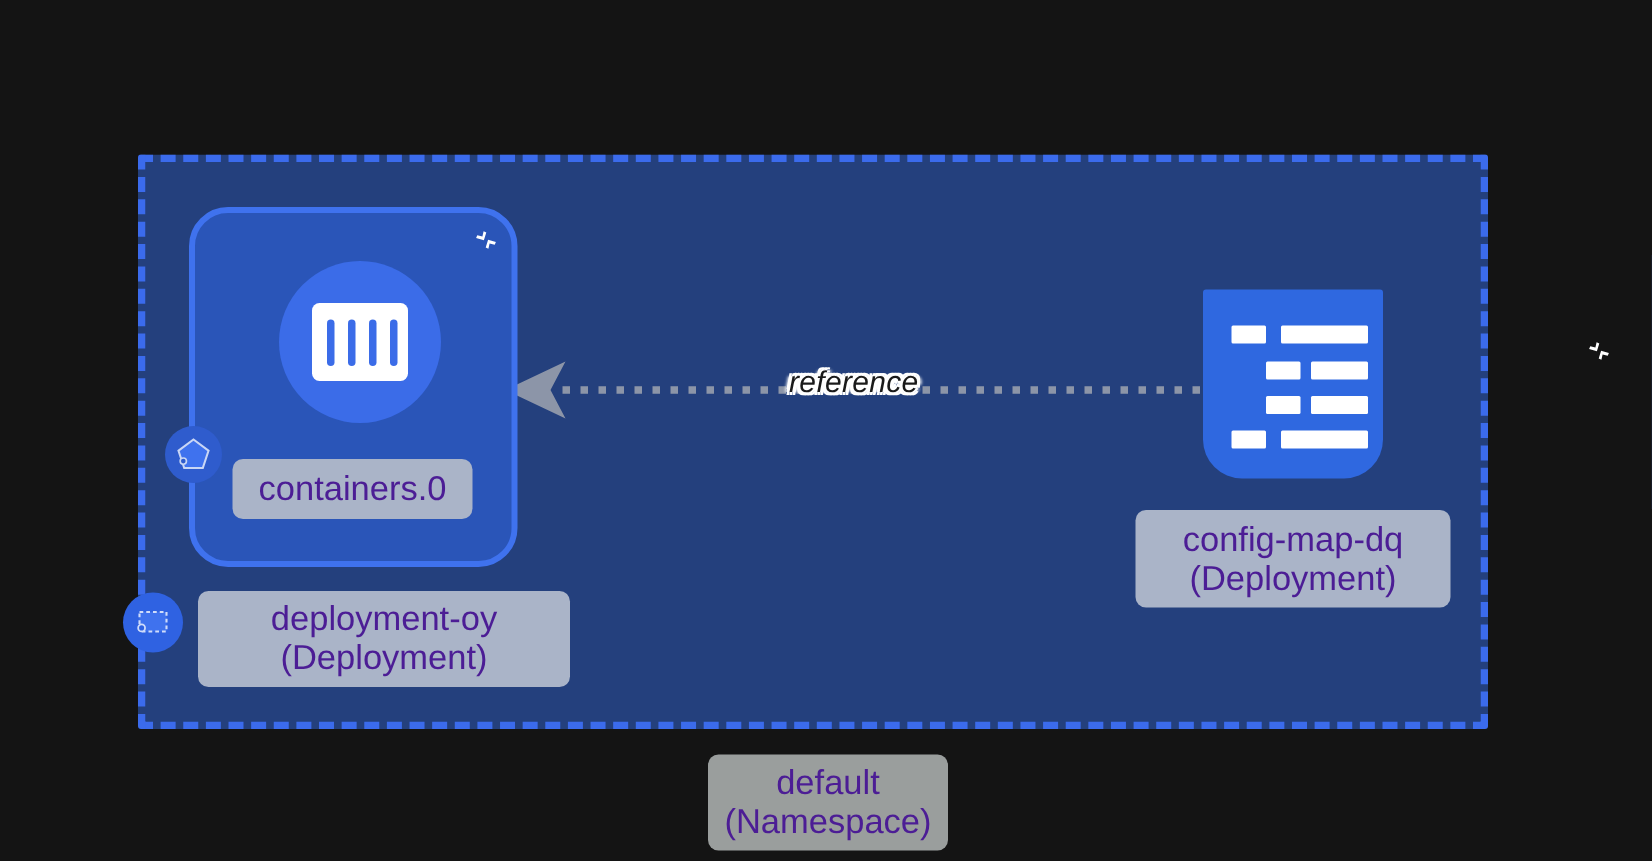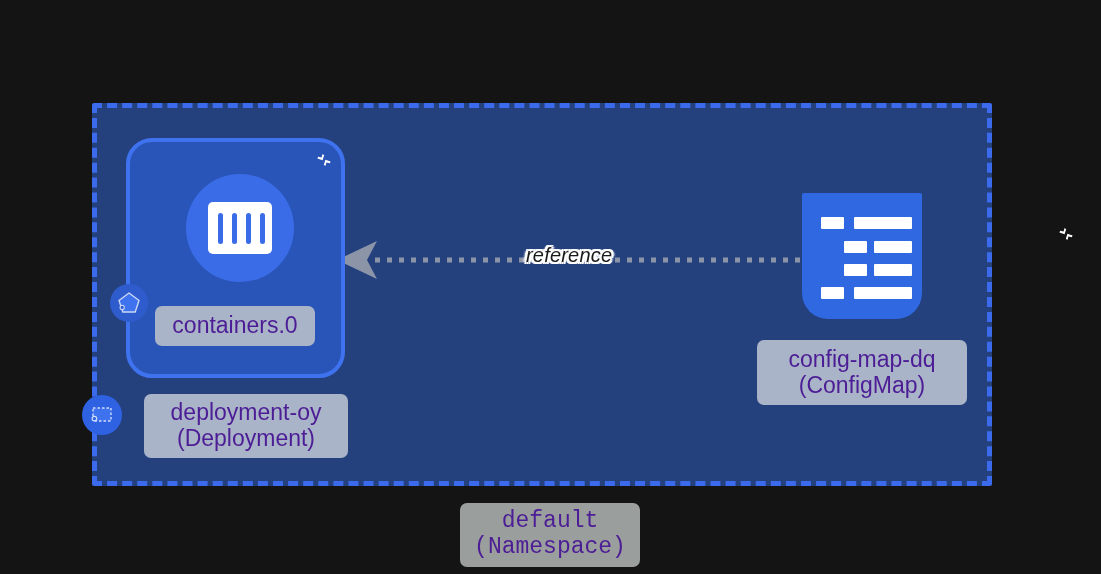--- a/index.html
+++ b/index.html
@@ -113,40 +113,38 @@
   #label-containers {
     left: 150px;
     top: 301px;
     width: 160px;
     height: 40px;
     font-size: 23px;
   }
   #label-deployment {
     left: 127px;
     top: 389px;
-    width: 204px;
+    width: 248px;
     height: 64px;
     font-size: 23px;
-    margin-left: 12px;
   }
   #label-configmap {
     left: 752px;
     top: 335px;
     width: 210px;
     height: 65px;
     font-size: 23px;
   }
   #label-namespace {
-    left: 460px;
+    left: 472px;
     top: 503px;
-    width: 180px;
+    width: 160px;
     height: 64px;
     font-size: 23px;
     background: #9a9e9d;
-    font-family: Liberation Mono, monospace;
   }
 
   
   .badge {
     position: absolute;
     width: 38px;
     height: 38px;
     border-radius: 50%;
     background: #2f5ccd;
     display: flex;
@@ -266,21 +264,21 @@
       <div class="cm-row" style="left:72px; top:48px; width:38px;"></div>
 
       <div class="cm-row" style="left:42px; top:71px; width:23px;"></div>
       <div class="cm-row" style="left:72px; top:71px; width:38px;"></div>
 
       <div class="cm-row" style="left:19px; top:94px; width:23px;"></div>
       <div class="cm-row" style="left:52px; top:94px; width:58px;"></div>
     </div>
 
     <div id="label-configmap" class="node-label" style="left:660px; top:232px;">config-map-dq
-(ConfigMap)</div>
+(Deployment)</div>
 
     <div id="edge-label" style="left:429px; top:136px;font-style:italic;">reference</div>
 
   </div>
 
   <div id="label-namespace" class="node-label">default
 (Namespace)</div>
 
 </div>
 

